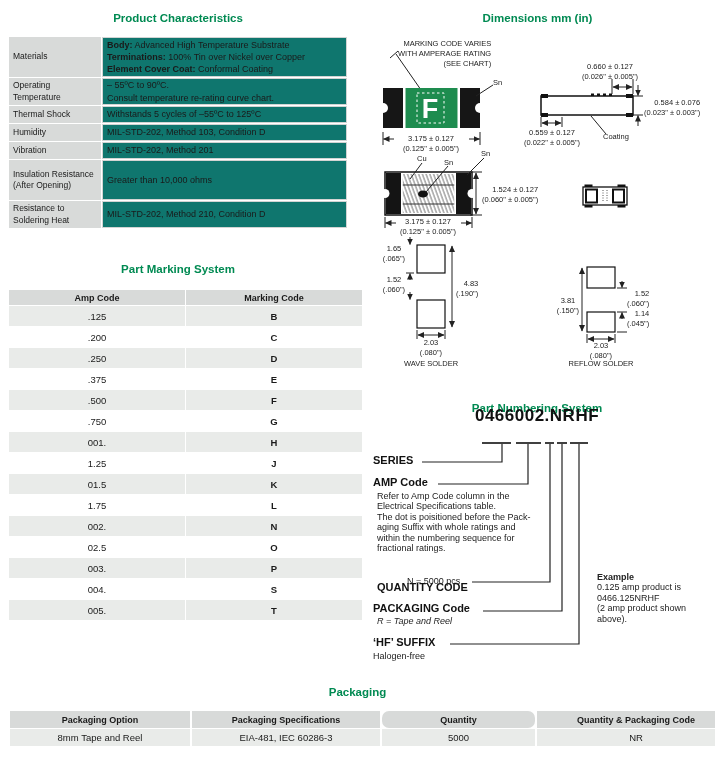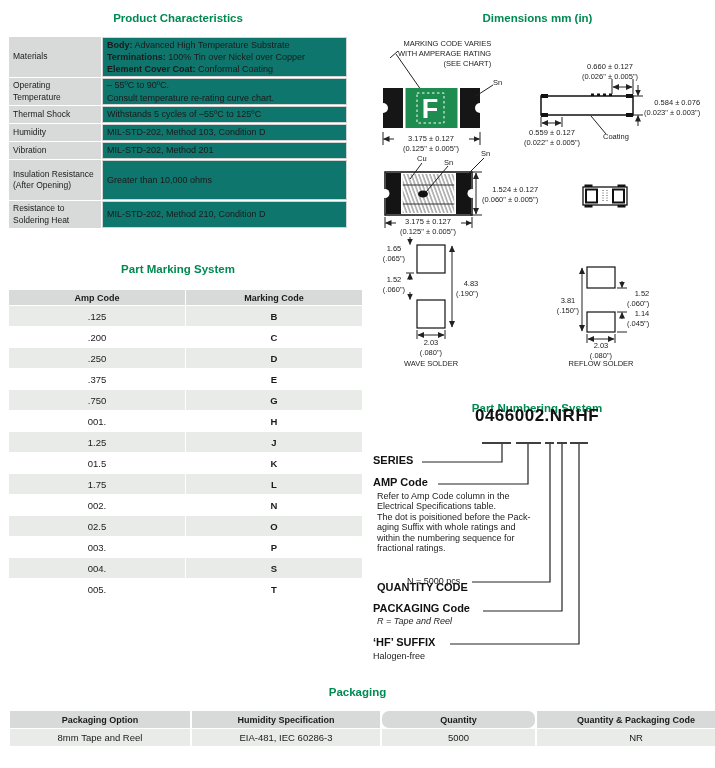--- a/index.html
+++ b/index.html
@@ -104,20 +104,24 @@
           <td>.200</td>
           <td class="mk">C</td>
         </tr>
       <tr>
           <td>.250</td>
           <td class="mk">D</td>
         </tr>
       <tr>
           <td>.375</td>
           <td class="mk">E</td>
+        </tr>
+      <tr>
+          <td>.500</td>
+          <td class="mk">F</td>
         </tr>
       <tr>
           <td>.750</td>
           <td class="mk">G</td>
         </tr>
       <tr>
           <td>001.</td>
           <td class="mk">H</td>
         </tr>
       <tr>
@@ -374,29 +378,36 @@
       <div>aging Suffix with whole ratings and</div>
       <div>within the numbering sequence for</div>
       <div>fractional ratings.</div>
     </div>
     <div class="big" style="left:17px; top:158px;margin-top:25px;">QUANTITY CODE</div>
     <div class="txt" style="left:47px; top:178px;">N = 5000 pcs</div>
     <div class="big" style="left:13px; top:204px;">PACKAGING Code</div>
     <div class="txt" style="left:17px; top:218px;font-style:italic;">R = Tape and Reel</div>
     <div class="big" style="left:13px; top:238px;">‘HF’ SUFFIX</div>
     <div class="txt" style="left:13px; top:253px;">Halogen-free</div>
+    <div class="txt" style="left:237px; top:174px;">
+      <div class="ex-t">Example</div>
+      <div>0.125 amp product is</div>
+      <div>0466.125NRHF</div>
+      <div>(2 amp product shown</div>
+      <div>above).</div>
+    </div>
   </div>
 
   <div class="sechead" style="left:0; top:686px; width:715px;">Packaging</div>
 
   <table class="pk-table">
     <thead>
       <tr>
         <th style="width:172px;">Packaging Option</th>
-        <th style="width:180px;">Humidity Specification</th>
+        <th style="width:180px;">Packaging Specifications</th>
         <th style="width:145px;border-radius:7px;">Quantity</th>
         <th style="width:190px;">Quantity &amp; Packaging Code</th>
       </tr>
     </thead>
     <tbody>
       <tr>
         <td>8mm Tape and Reel</td>
         <td>EIA-481, IEC 60286-3</td>
         <td>5000</td>
         <td>NR</td>

